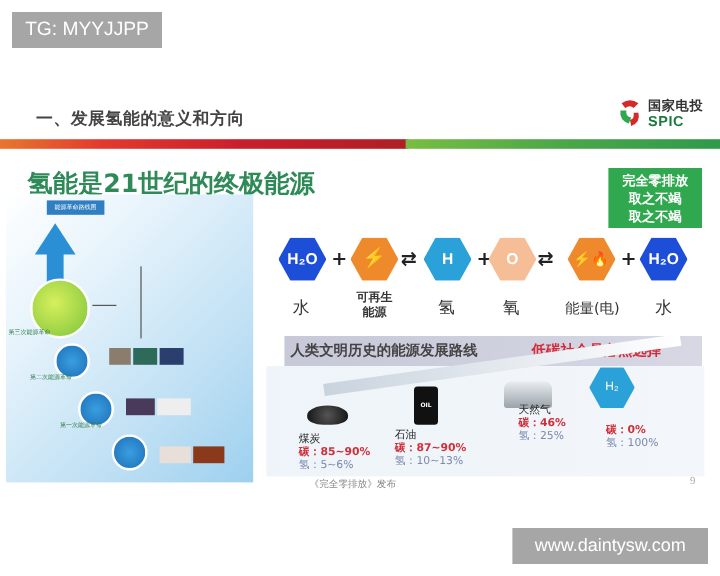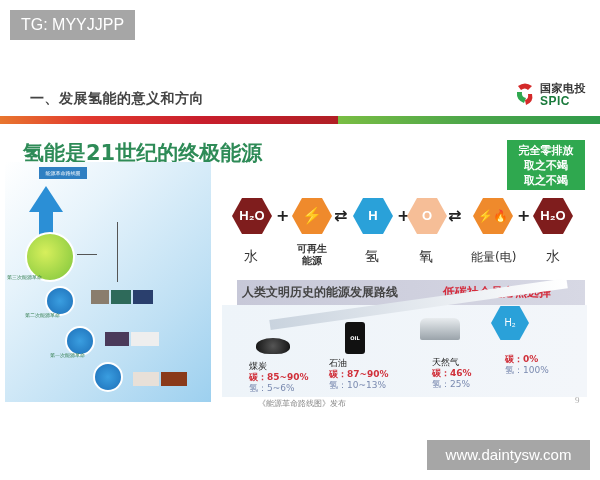--- a/index.html
+++ b/index.html
@@ -69,21 +69,21 @@
   .c4 { left: 88px; top: 200px; width: 30px; height: 30px; background: radial-gradient(circle, #3a9ee0, #1d6fb8); border: 2px solid #fff; }
   .thumb { position: absolute; height: 14px; }
   .lbl-small { position: absolute; font-size: 5px; color: #2e7a4a; line-height: 6px; }
   .tree-line { position: absolute; background: #555; }
   .hex {
     position: absolute; top: 0; width: 40px; height: 36px;
     clip-path: polygon(25% 0, 75% 0, 100% 50%, 75% 100%, 25% 100%, 0 50%);
     color: #fff; font-weight: bold; font-family: "Liberation Sans", sans-serif;
     text-align: center; line-height: 36px; font-size: 13px;
   }
-  .hex-water { background: #7f1d1d; }
+  .hex-water { background: #1d4ed8; }
   .hex-orange { background: #ef8a2c; }
   .hex-blue { background: #2aa1d9; }
   .hex-peach { background: #f6be97; }
   .op { position: absolute; top: 8px; font-size: 16px; font-weight: bold; color: #222; }
   .eq-label { position: absolute; top: 248px; font-size: 14px; color: #333; text-align: center; }
   .eq-label.small { font-size: 10px; line-height: 12px; top: 243px; }
 
   
   .route-bg {
     position: absolute; left: 222px; top: 305px; width: 365px; height: 92px;
@@ -207,26 +207,26 @@
 <div class="fuel" style="left:249px;top:361px;">
   <div class="name">煤炭</div>
   <div class="c">碳：85~90%</div>
   <div class="h">氢：5~6%</div>
 </div>
 <div class="fuel" style="left:329px;top:358px;">
   <div class="name">石油</div>
   <div class="c">碳：87~90%</div>
   <div class="h">氢：10~13%</div>
 </div>
-<div class="fuel" style="left:432px;top:357px;">
+<div class="fuel" style="left:432px;top:337px;">
   <div class="name">天然气</div>
   <div class="c">碳：46%</div>
   <div class="h">氢：25%</div>
 </div>
 <div class="fuel" style="left:505px;top:354px;">
   <div class="c">碳：0%</div>
   <div class="h">氢：100%</div>
 </div>
 
-<div class="source">《能源革命路线图》发布</div>
+<div class="source">《完全零排放》发布</div>
 <div class="pagenum">9</div>
 
 <div class="watermark-br">www.daintysw.com</div>
 
 </body></html>

